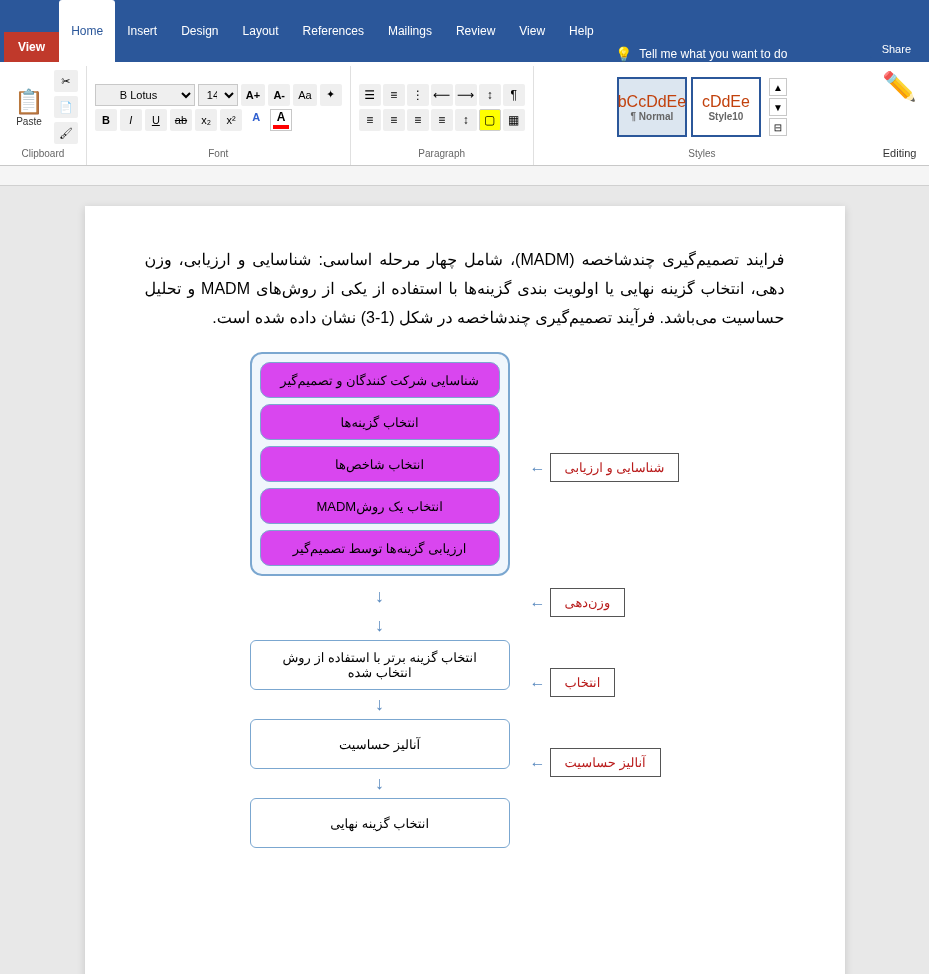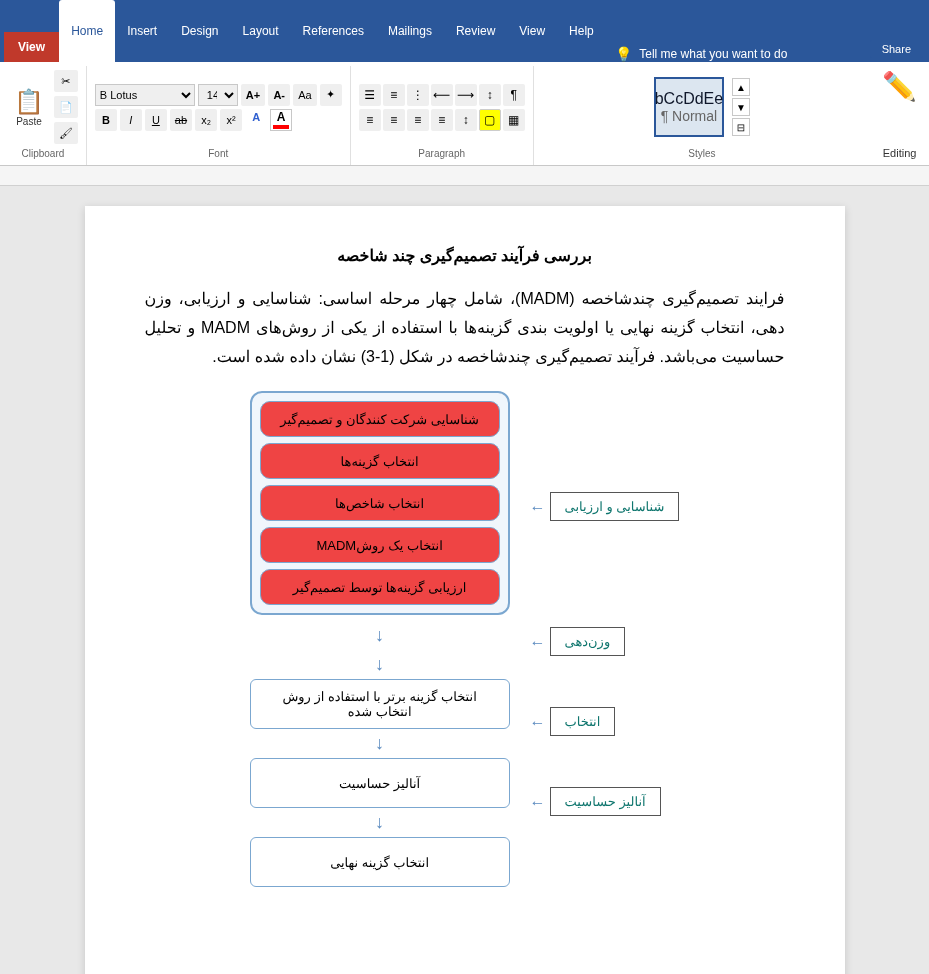--- a/index.html
+++ b/index.html
@@ -15,40 +15,40 @@
     .ribbon { background: white; border-bottom: 1px solid #c8c8c8; display: flex; align-items: stretch; padding: 4px 0 0 0; min-height: 90px; }
     .ribbon-group { display: flex; flex-direction: column; align-items: center; padding: 4px 8px; border-right: 1px solid #e0e0e0; min-width: 60px; }
     .ribbon-group-label { font-size: 10px; color: #666; margin-top: auto; padding-top: 4px; padding-bottom: 2px; }
     .ribbon-group-content { display: flex; align-items: center; gap: 4px; flex: 1; }
     .ribbon-btn-large { display: flex; flex-direction: column; align-items: center; cursor: pointer; padding: 4px 6px; border-radius: 3px; min-width: 40px; font-size: 10px; color: #333; }
     .ribbon-btn-large .icon-large { font-size: 24px; }
 
     
     .font-group { display: flex; flex-direction: column; gap: 3px; }
     .font-row { display: flex; align-items: center; gap: 3px; }
-    .font-select { font-size: 11px; border: 1px solid #c8c8c8; padding: 1px 0; height: 22px; width: 100px; }
+    .font-select { font-size: 11px; border: 1px solid #c8c8c8; padding: 1px 20px; height: 22px; width: 100px; }
     .font-size-select { font-size: 11px; border: 1px solid #c8c8c8; padding: 1px 4px; height: 22px; width: 40px; }
     .small-btn { font-size: 11px; border: 1px solid transparent; padding: 1px 4px; cursor: pointer; min-width: 22px; height: 22px; text-align: center; border-radius: 2px; }
     .small-btn.bold { font-weight: bold; }
     .small-btn.italic { font-style: italic; }
     .small-btn.underline { text-decoration: underline; }
     .color-btn { width: 22px; height: 22px; border: 1px solid #c8c8c8; cursor: pointer; display: flex; flex-direction: column; align-items: center; justify-content: center; gap: 1px; font-size: 11px; font-weight: bold; }
 
     
     .para-group { display: flex; flex-direction: column; gap: 3px; }
     .para-row { display: flex; gap: 2px; }
     .para-btn { width: 22px; height: 22px; border: 1px solid transparent; cursor: pointer; display: flex; align-items: center; justify-content: center; font-size: 12px; border-radius: 2px; }
 
     
     .styles-group { display: flex; flex-direction: column; align-items: center; flex: 1; padding: 4px 8px; }
     .styles-row { display: flex; gap: 4px; }
     .style-box { width: 70px; height: 60px; border: 2px solid #2b579a; display: flex; flex-direction: column; align-items: center; justify-content: center; cursor: pointer; background: white; font-size: 11px; }
     .style-box.selected { background: #dce6f0; border-color: #2b579a; }
-    .style-box-text { font-size: 16px; color: #0f172a; }
-    .style-box-label { font-size: 14px; color: #666; }
+    .style-box-text { font-size: 16px; color: #c2410c; }
+    .style-box-label { font-size: 10px; color: #666; font-weight: bold; }
     .styles-scroll { display: flex; flex-direction: column; gap: 2px; margin-left: 4px; }
     .scroll-btn { width: 18px; height: 18px; border: 1px solid #c8c8c8; cursor: pointer; display: flex; align-items: center; justify-content: center; font-size: 10px; background: white; }
 
     
     .editing-group { display: flex; flex-direction: column; align-items: center; padding: 4px 12px; }
     .editing-label { font-size: 11px; color: #333; margin-top: auto; padding-bottom: 2px; }
     .editing-icon { font-size: 28px; color: #2b579a; }
     .share-btn { background: #2b579a; color: white; font-size: 11px; padding: 3px 12px; border: none; cursor: pointer; border-radius: 2px; }
 
     
@@ -57,23 +57,23 @@
 
     
     .doc-title { text-align: center; font-size: 16px; font-weight: bold; color: #000; margin-bottom: 20px; direction: rtl; }
     .doc-para { text-align: justify; font-size: 16px; line-height: 1.8; color: #000; direction: rtl; margin-bottom: 16px; }
 
     
     .flowchart-container { display: flex; align-items: flex-start; justify-content: center; margin-top: 20px; gap: 20px; }
     .flowchart-main { display: flex; flex-direction: column; align-items: center; gap: 0; }
 
     .flow-group { border: 2px solid #7ba7d0; border-radius: 12px; padding: 8px; background: #f0f6fc; display: flex; flex-direction: column; gap: 6px; width: 260px; margin-bottom: 6px; }
-    .flow-box { border: 1px solid #7ba7d0; border-radius: 10px; background: #ef4444; padding: 8px 16px; text-align: center; direction: rtl; font-size: 13px; color: #000; min-height: 36px; display: flex; align-items: center; justify-content: center; }
+    .flow-box { border: 1px solid #7ba7d0; border-radius: 10px; background: #d946ef; padding: 8px 16px; text-align: center; direction: rtl; font-size: 13px; color: #000; min-height: 36px; display: flex; align-items: center; justify-content: center; }
     .flow-box-standalone { border: 1px solid #7ba7d0; border-radius: 6px; background: white; padding: 8px 16px; text-align: center; direction: rtl; font-size: 13px; color: #000; min-height: 50px; display: flex; align-items: center; justify-content: center; width: 260px; }
-    .flow-side-label { border: 1px solid #555; background: white; padding: 6px 14px; text-align: center; direction: rtl; font-size: 13px; color: #0f766e; white-space: nowrap; }
+    .flow-side-label { border: 1px solid #555; background: white; padding: 6px 14px; text-align: center; direction: rtl; font-size: 13px; color: #b91c1c; white-space: nowrap; }
 
     .arrow-down { display: flex; justify-content: center; margin: 4px 0; }
     .arrow-down::after { content: '↓'; font-size: 18px; color: #5a8abf; }
 
     
     .ruler { background: #f5f5f5; height: 20px; border-bottom: 1px solid #d0d0d0; display: flex; align-items: center; padding-left: 60px; }
   </style>
 </head>
 <body>
 
@@ -174,20 +174,24 @@
       <div class="ribbon-group-label">Paragraph</div>
     </div>
 
     <div class="styles-group">
       <div style="display:flex; align-items:center; gap:4px; flex:1;">
         <div class="styles-row">
           <div class="style-box selected">
             <span class="style-box-text">bCcDdEe</span>
             <span class="style-box-label">¶ Normal</span>
           </div>
+          <div class="style-box">
+            <span class="style-box-text">cDdEe</span>
+            <span class="style-box-label">Style10</span>
+          </div>
         </div>
         <div class="styles-scroll">
           <button class="scroll-btn">▲</button>
           <button class="scroll-btn">▼</button>
           <button class="scroll-btn">⊟</button>
         </div>
       </div>
       <div class="ribbon-group-label">Styles</div>
     </div>
 
@@ -197,21 +201,20 @@
     </div>
 
   </div>
 
   <div class="ruler"></div>
 </div>
 
 <div class="doc-area">
   <div class="doc-page">
 
-    <p class="doc-title">بررسی فرآیند تصمیم‌گیری چند شاخصه</p>
 
     <p class="doc-para">
       <span>فرایند تصمیم‌گیری چندشاخصه (MADM)، شامل چهار مرحله اساسی: شناسایی و ارزیابی، وزن دهی، انتخاب گزینه نهایی یا اولویت بندی گزینه‌ها با استفاده از یکی از روش‌های MADM و تحلیل حساسیت می‌باشد. فرآیند تصمیم‌گیری چندشاخصه در شکل (1-3) نشان داده شده است.</span>
     </p>
 
     <div class="flowchart-container">
 
       <div class="flowchart-main">
 
         <div class="flow-group">

